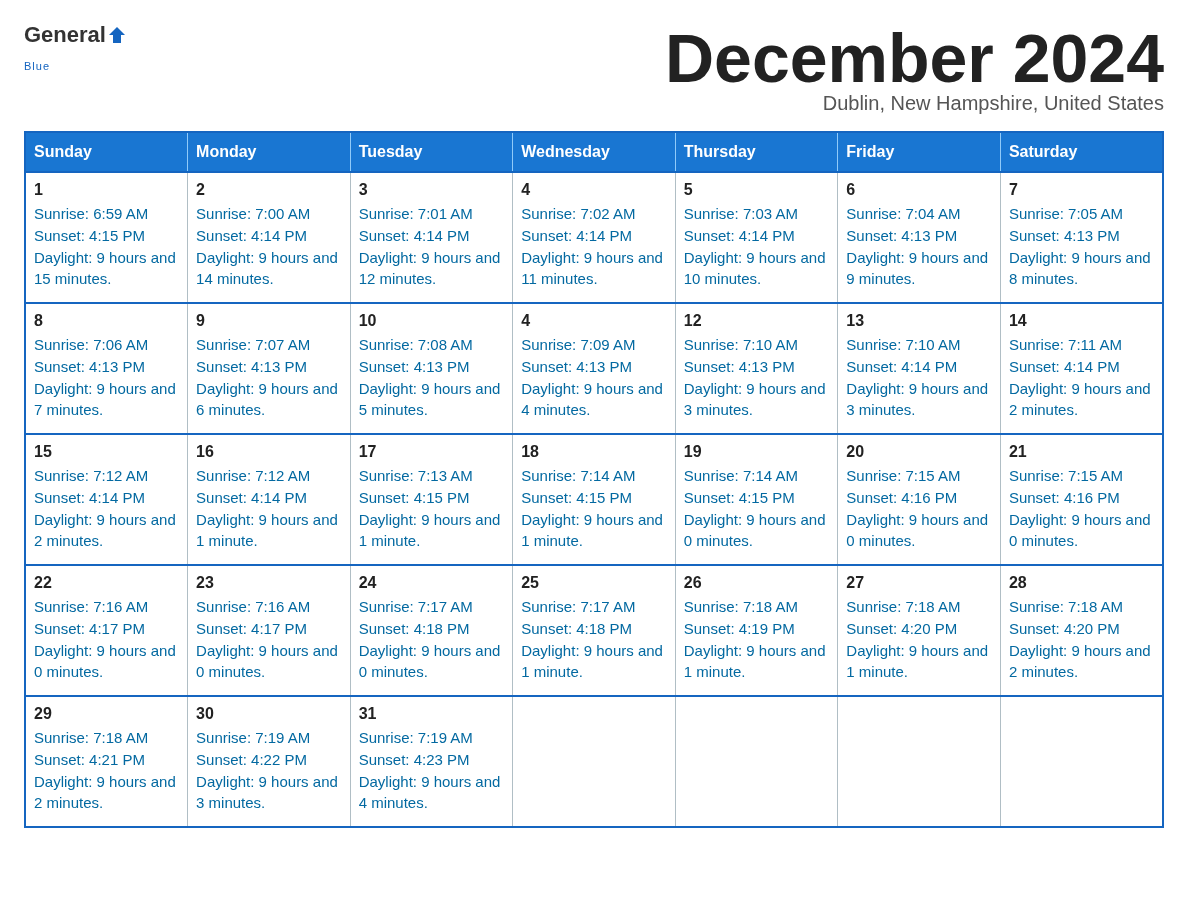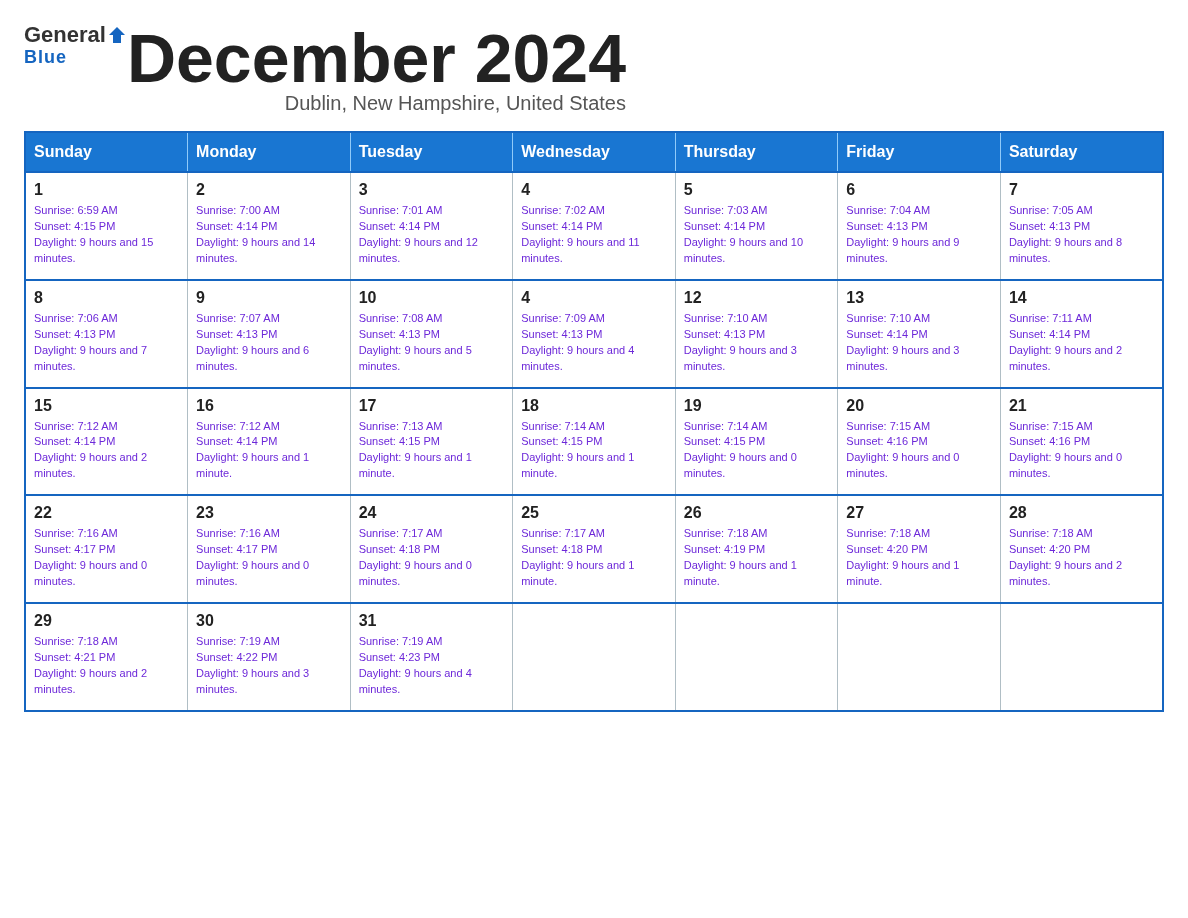--- a/index.html
+++ b/index.html
@@ -5,21 +5,21 @@
     * { box-sizing: border-box; margin: 0; padding: 0; }
     body {
       font-family: Arial, Helvetica, sans-serif;
       background: #fff;
       padding: 24px;
       width: 1188px;
       min-height: 918px;
     }
     .header {
       display: flex;
-      justify-content: flex-start;
+      justify-content: space-between;
       align-items: flex-start;
       margin-bottom: 16px;
     }
     .logo {
       display: flex;
       flex-direction: column;
       align-items: flex-start;
     }
     .title-block {
       text-align: right;
@@ -71,40 +71,40 @@
       border-right: none;
     }
     .day-num {
       font-size: 16px;
       font-weight: bold;
       color: #222;
       display: block;
       margin-bottom: 4px;
     }
     .day-info {
-      font-size: 11px;
-      color: #6d28d9;
+      font-size: 15px;
+      color: #0369a1;
       line-height: 1.45;
     }
     .empty-cell {
       background: #fff;
     }
   </style>
 </head>
 <body>
 
 <div class="header">
   <div class="logo">
   <div style="display:flex; align-items:center; line-height:1;">
     <span style="font-size:22px; font-weight:bold; color:#333;">General</span>
     <svg width="20" height="20" viewBox="0 0 20 20" style="margin-left:1px;">
       <polygon points="10,2 18,10 14,10 14,18 6,18 6,10 2,10" fill="#1565c0"></polygon>
     </svg>
   </div>
-  <div style="font-size:18px; color:#1565c0; font-weight:bold; letter-spacing:1px; margin-top:1px;">Blue</div>
+  <div style="font-size:11px; color:#1565c0; font-weight:normal; letter-spacing:1px; margin-top:14px;">Blue</div>
 </div>
   <div class="title-block">
     <div class="month-title">December 2024</div>
     <div class="location">Dublin, New Hampshire, United States</div>
   </div>
 </div>
 
 <table>
   <thead>
     <tr>

